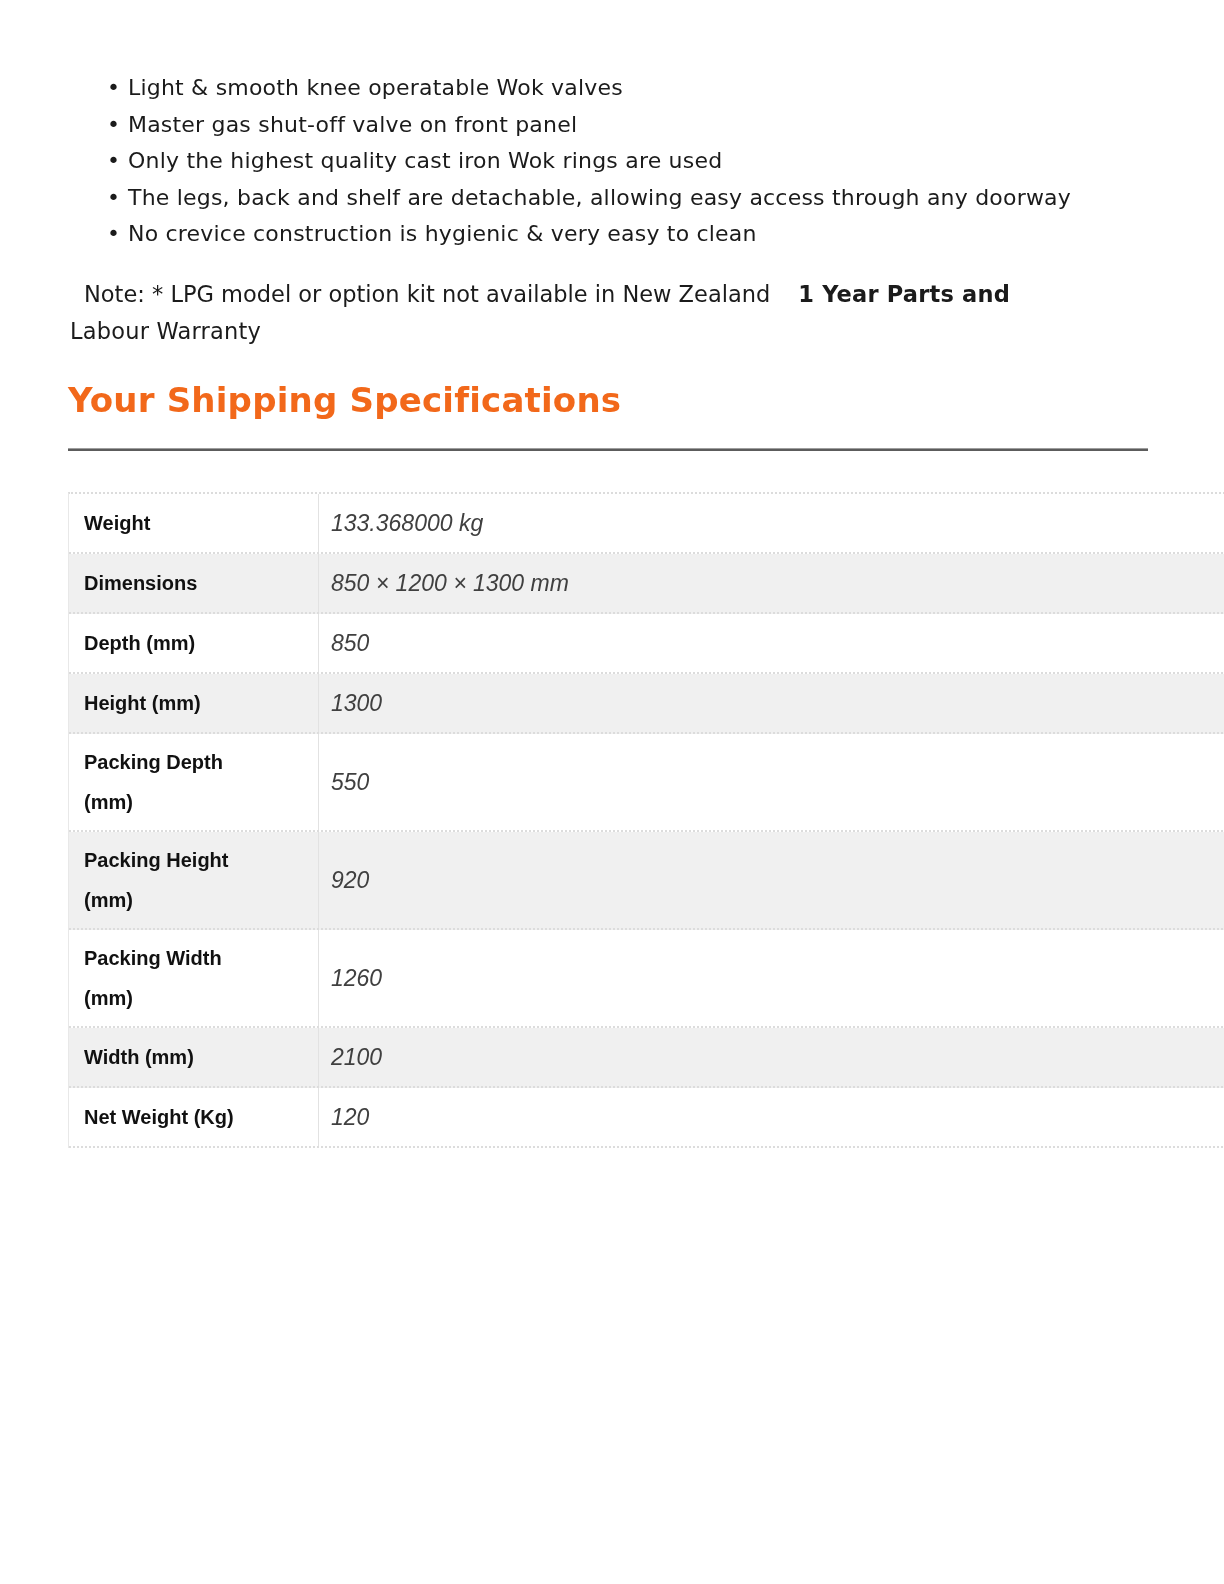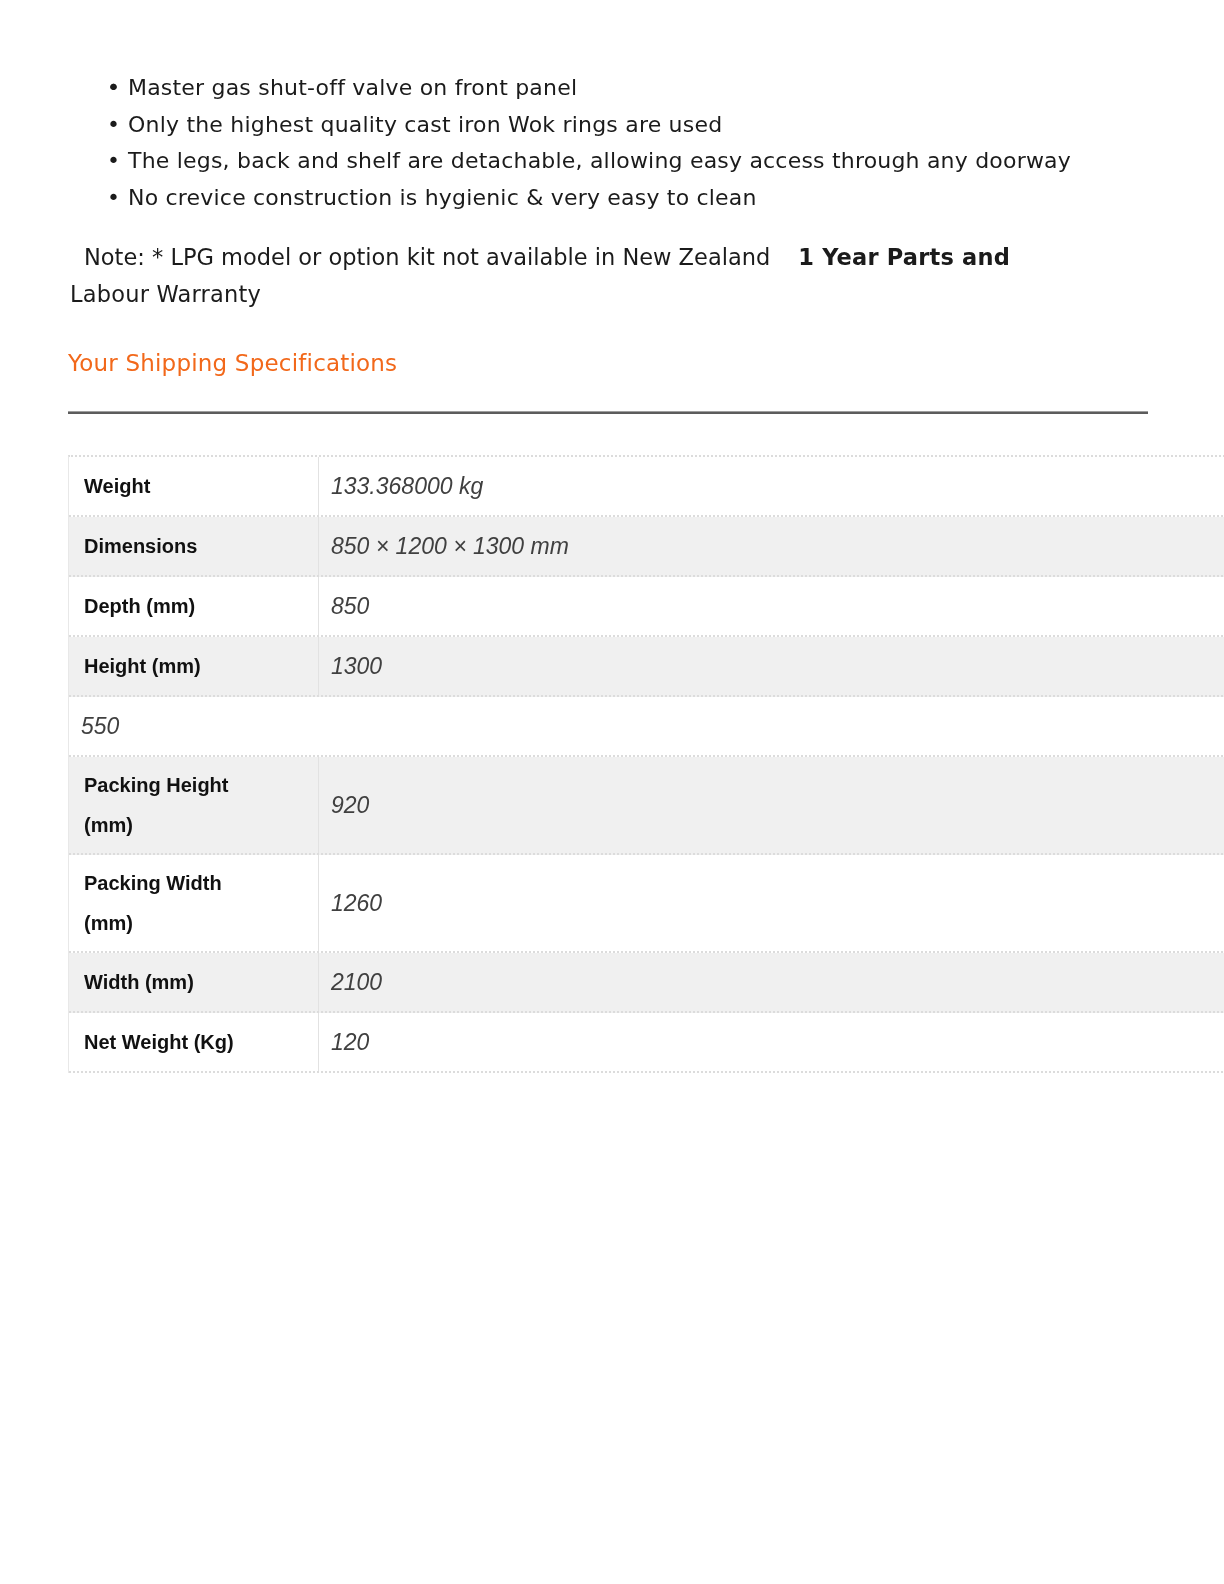--- a/index.html
+++ b/index.html
@@ -42,22 +42,22 @@
     font-size: 22.5px;
     line-height: 37px;
   }
   .note .line1 { display: block; text-indent: 14px; }
   .note .line1 strong { margin-left: 28px; letter-spacing: 0.2px; }
   .note .line2 { display: block; font-weight: normal; letter-spacing: 0.2px; }
 
   
   .section-heading {
     margin: 32px 0 0 0;
-    font-size: 23px;
-    font-weight: normal;
+    font-size: 34px;
+    font-weight: bold;
     line-height: 36px;
     letter-spacing: 0.2px;
   }
 
   
   .section-divider {
     margin-top: 30px;
     width: 1080px;
     height: 3px;
     background: #5c5c5c;
@@ -104,20 +104,21 @@
   }
 </style>
 </head>
 <body>
 
 <div class="content">
 
   <ul class="feature-list">
     <li>
       <span class="bullet">•</span>
+      <span>Light &amp; smooth knee operatable Wok valves</span>
     </li>
     <li>
       <span class="bullet">•</span>
       <span>Master gas shut-off valve on front panel</span>
     </li>
     <li>
       <span class="bullet">•</span>
       <span>Only the highest quality cast iron Wok rings are used</span>
     </li>
     <li>
@@ -150,20 +151,21 @@
     </div>
     <div class="spec-row">
       <div class="spec-label">Depth (mm)</div>
       <div class="spec-value">850</div>
     </div>
     <div class="spec-row">
       <div class="spec-label">Height (mm)</div>
       <div class="spec-value">1300</div>
     </div>
     <div class="spec-row">
+      <div class="spec-label">Packing Depth (mm)</div>
       <div class="spec-value">550</div>
     </div>
     <div class="spec-row">
       <div class="spec-label">Packing Height (mm)</div>
       <div class="spec-value">920</div>
     </div>
     <div class="spec-row">
       <div class="spec-label">Packing Width (mm)</div>
       <div class="spec-value">1260</div>
     </div>

